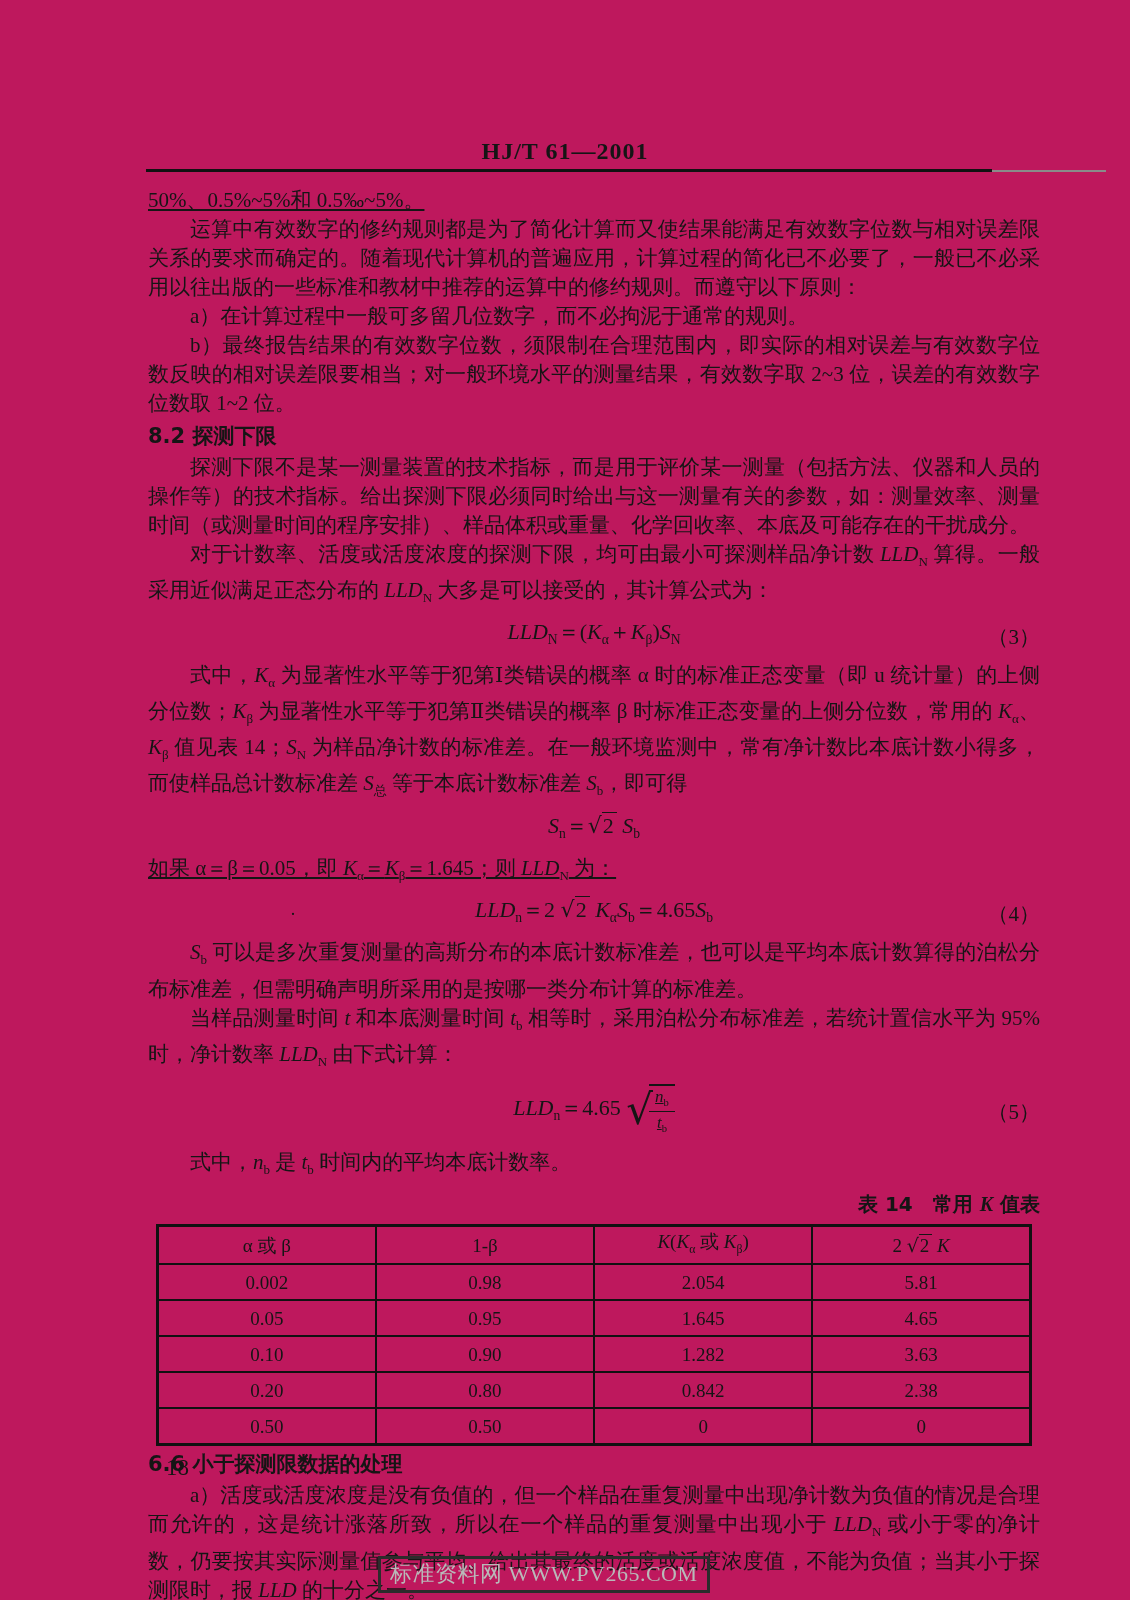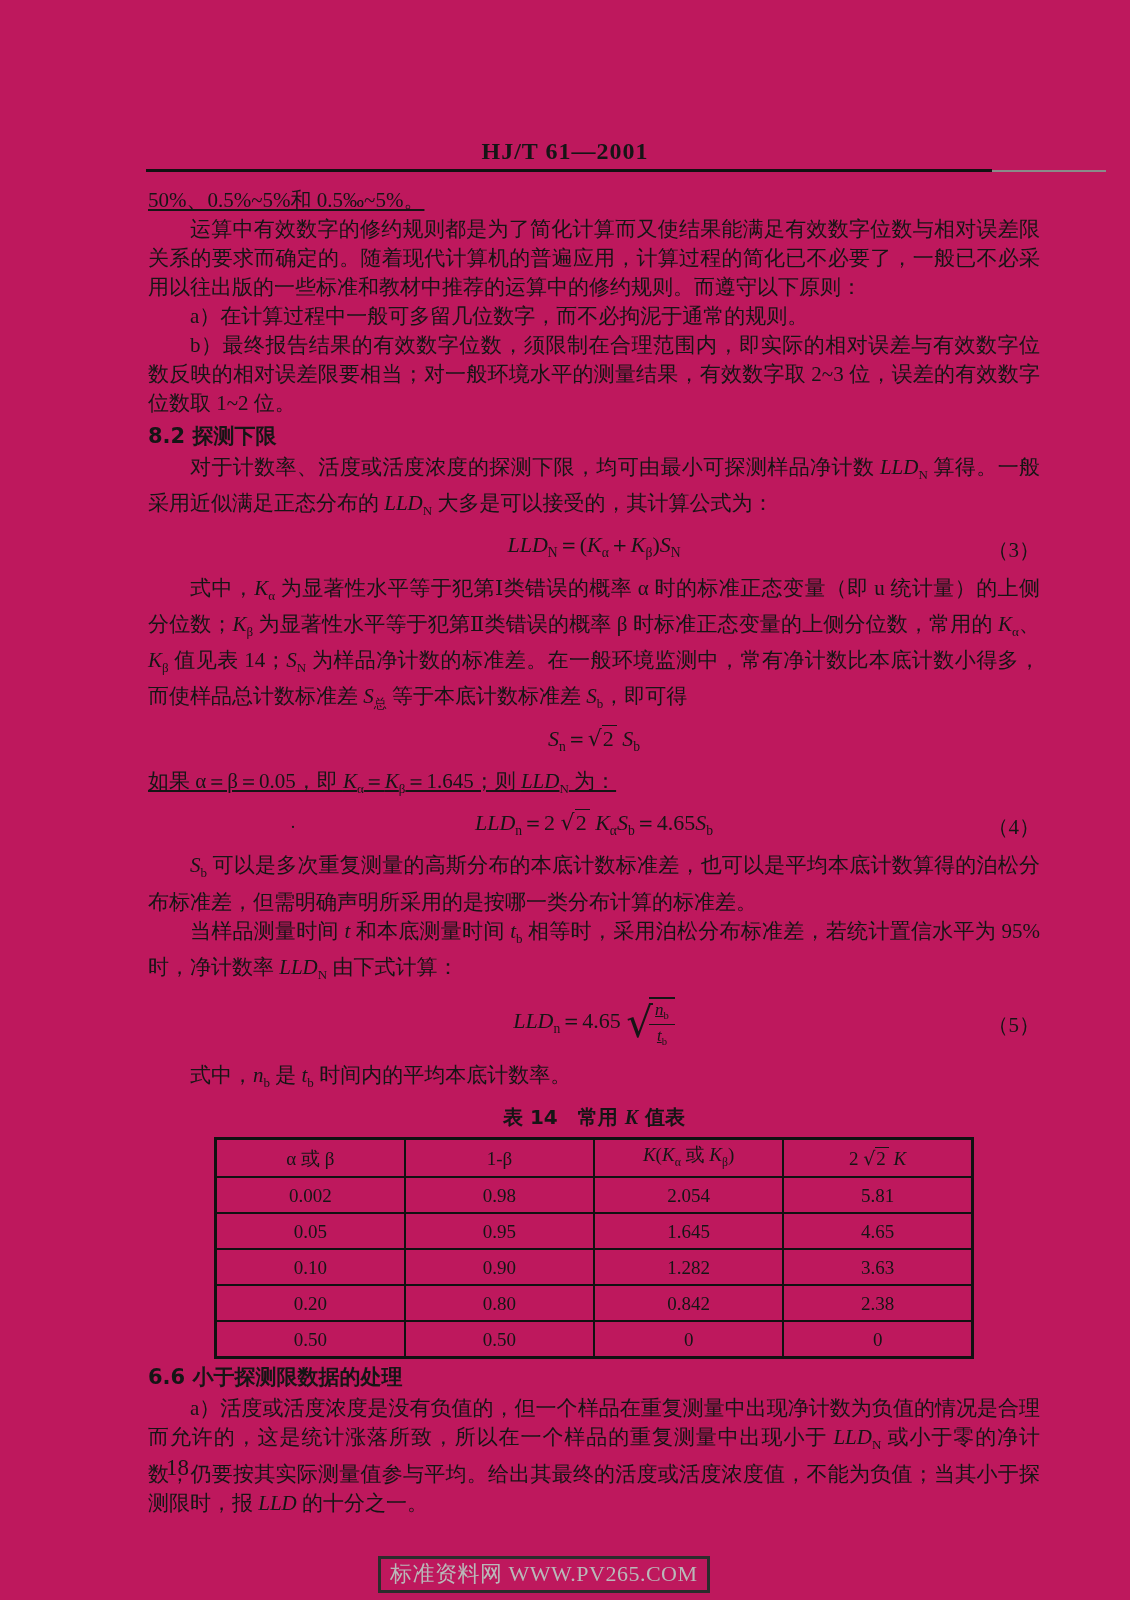--- a/index.html
+++ b/index.html
@@ -38,25 +38,25 @@
   .rt{font-style:normal;font-family:"DejaVu Sans",sans-serif;font-weight:normal;}
   .ov{border-top:1.6px solid #151515;display:inline-block;line-height:1.05;padding:1px 3px 0 1px;}
   .sqfr{display:inline-flex;align-items:center;vertical-align:middle;}
   .rt-big{font-size:42px;line-height:0.9;margin-right:-4px;}
   .fr{display:inline-block;border-top:2px solid #151515;text-align:center;font-size:17px;line-height:1.2;text-decoration:underline;}
   .fr .nu{display:block;border-bottom:1.5px solid #151515;padding:1px 6px 1px;}
   .fr .de{display:block;padding:1px 6px 0;}
 
   
   .tbl-caption{
-    text-align:center;font-family:"DejaVu Sans","Liberation Sans",sans-serif;
+    text-align:right;font-family:"DejaVu Sans","Liberation Sans",sans-serif;
     font-weight:bold;font-size:20px;line-height:30px;margin-top:4px;
   }
   table.ktable{
-    border-collapse:collapse;margin:5px auto 4px;width:760px;
+    border-collapse:collapse;margin:5px auto 4px;width:876px;
     border:3px solid #111;table-layout:fixed;
   }
   table.ktable td{
     border:2px solid #111;height:34px;text-align:center;
     font-size:19px;padding:0 4px;
   }
   
   .page-number{position:absolute;left:166px;top:1455px;font-size:23px;}
   .watermark-box{
     position:absolute;left:378px;top:1556px;
@@ -79,20 +79,21 @@
     <p class="noindent">50%、0.5%~5%和 0.5‰~5%。</p>
 
     <p>运算中有效数字的修约规则都是为了简化计算而又使结果能满足有效数字位数与相对误差限关系的要求而确定的。随着现代计算机的普遍应用，计算过程的简化已不必要了，一般已不必采用以往出版的一些标准和教材中推荐的运算中的修约规则。而遵守以下原则：</p>
 
     <p>a）在计算过程中一般可多留几位数字，而不必拘泥于通常的规则。</p>
 
     <p>b）最终报告结果的有效数字位数，须限制在合理范围内，即实际的相对误差与有效数字位数反映的相对误差限要相当；对一般环境水平的测量结果，有效数字取 2~3 位，误差的有效数字位数取 1~2 位。</p>
 
     <div class="sec-heading">8.2  探测下限</div>
 
+    <p>探测下限不是某一测量装置的技术指标，而是用于评价某一测量（包括方法、仪器和人员的操作等）的技术指标。给出探测下限必须同时给出与这一测量有关的参数，如：测量效率、测量时间（或测量时间的程序安排）、样品体积或重量、化学回收率、本底及可能存在的干扰成分。</p>
 
     <p>对于计数率、活度或活度浓度的探测下限，均可由最小可探测样品净计数 <i>LLD</i><sub>N</sub> 算得。一般采用近似满足正态分布的 <i>LLD</i><sub>N</sub> 大多是可以接受的，其计算公式为：</p>
 
     <div class="eq">
       <span class="eq-body"><i>LLD</i><sub>N</sub>＝(<i>K</i><sub>α</sub>＋<i>K</i><sub>β</sub>)<i>S</i><sub>N</sub></span>
       <span class="eq-no">（3）</span>
     </div>
 
     <p>式中，<i>K</i><sub>α</sub> 为显著性水平等于犯第Ⅰ类错误的概率 α 时的标准正态变量（即 u 统计量）的上侧分位数；<i>K</i><sub>β</sub> 为显著性水平等于犯第Ⅱ类错误的概率 β 时标准正态变量的上侧分位数，常用的 <i>K</i><sub>α</sub>、<i>K</i><sub>β</sub> 值见表 14；<i>S</i><sub>N</sub> 为样品净计数的标准差。在一般环境监测中，常有净计数比本底计数小得多，而使样品总计数标准差 <i>S</i><sub>总</sub> 等于本底计数标准差 <i>S</i><sub>b</sub>，即可得</p>
 

